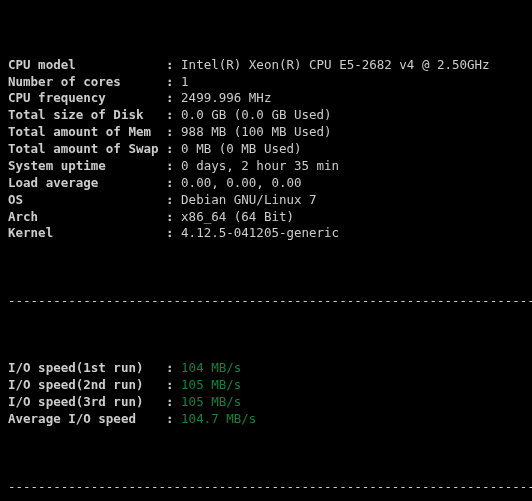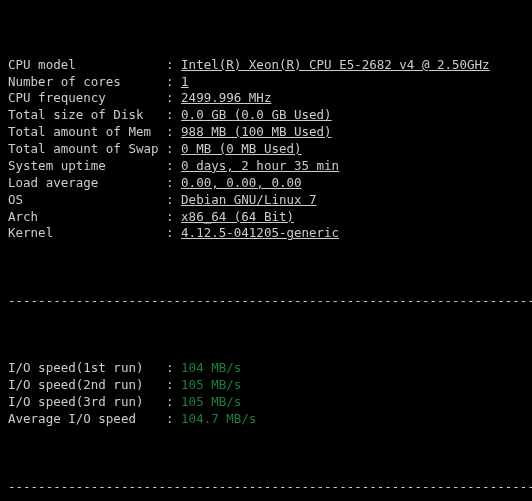--- a/index.html
+++ b/index.html
@@ -12,22 +12,22 @@
     line-height: 1.35;
     width: 532px;
     height: 501px;
     overflow: hidden;
   }
   .term {
     padding: 6px 8px;
     white-space: pre;
   }
   .row { display: flex; }
-  .lbl { color: #ccc; }
-  .val { color: #ccc; text-decoration: underline; }
+  .lbl { color: #ccc; font-weight: bold; }
+  .val { color: #ccc; }
   .yellow { color: #15803d; }
   .hr { color: #ccc; }
 </style>
 </head>
 <body>
 
 <div class="term">
 
   <div id="sysinfo-block"><div class="row"><span class="lbl">CPU model            : </span><span class="val">Intel(R) Xeon(R) CPU E5-2682 v4 @ 2.50GHz</span></div><div class="row"><span class="lbl">Number of cores      : </span><span class="val">1</span></div><div class="row"><span class="lbl">CPU frequency        : </span><span class="val">2499.996 MHz</span></div><div class="row"><span class="lbl">Total size of Disk   : </span><span class="val">0.0 GB (0.0 GB Used)</span></div><div class="row"><span class="lbl">Total amount of Mem  : </span><span class="val">988 MB (100 MB Used)</span></div><div class="row"><span class="lbl">Total amount of Swap : </span><span class="val">0 MB (0 MB Used)</span></div><div class="row"><span class="lbl">System uptime        : </span><span class="val">0 days, 2 hour 35 min</span></div><div class="row"><span class="lbl">Load average         : </span><span class="val">0.00, 0.00, 0.00</span></div><div class="row"><span class="lbl">OS                   : </span><span class="val">Debian GNU/Linux 7</span></div><div class="row"><span class="lbl">Arch                 : </span><span class="val">x86_64 (64 Bit)</span></div><div class="row"><span class="lbl">Kernel               : </span><span class="val">4.12.5-041205-generic</span></div></div>
 

